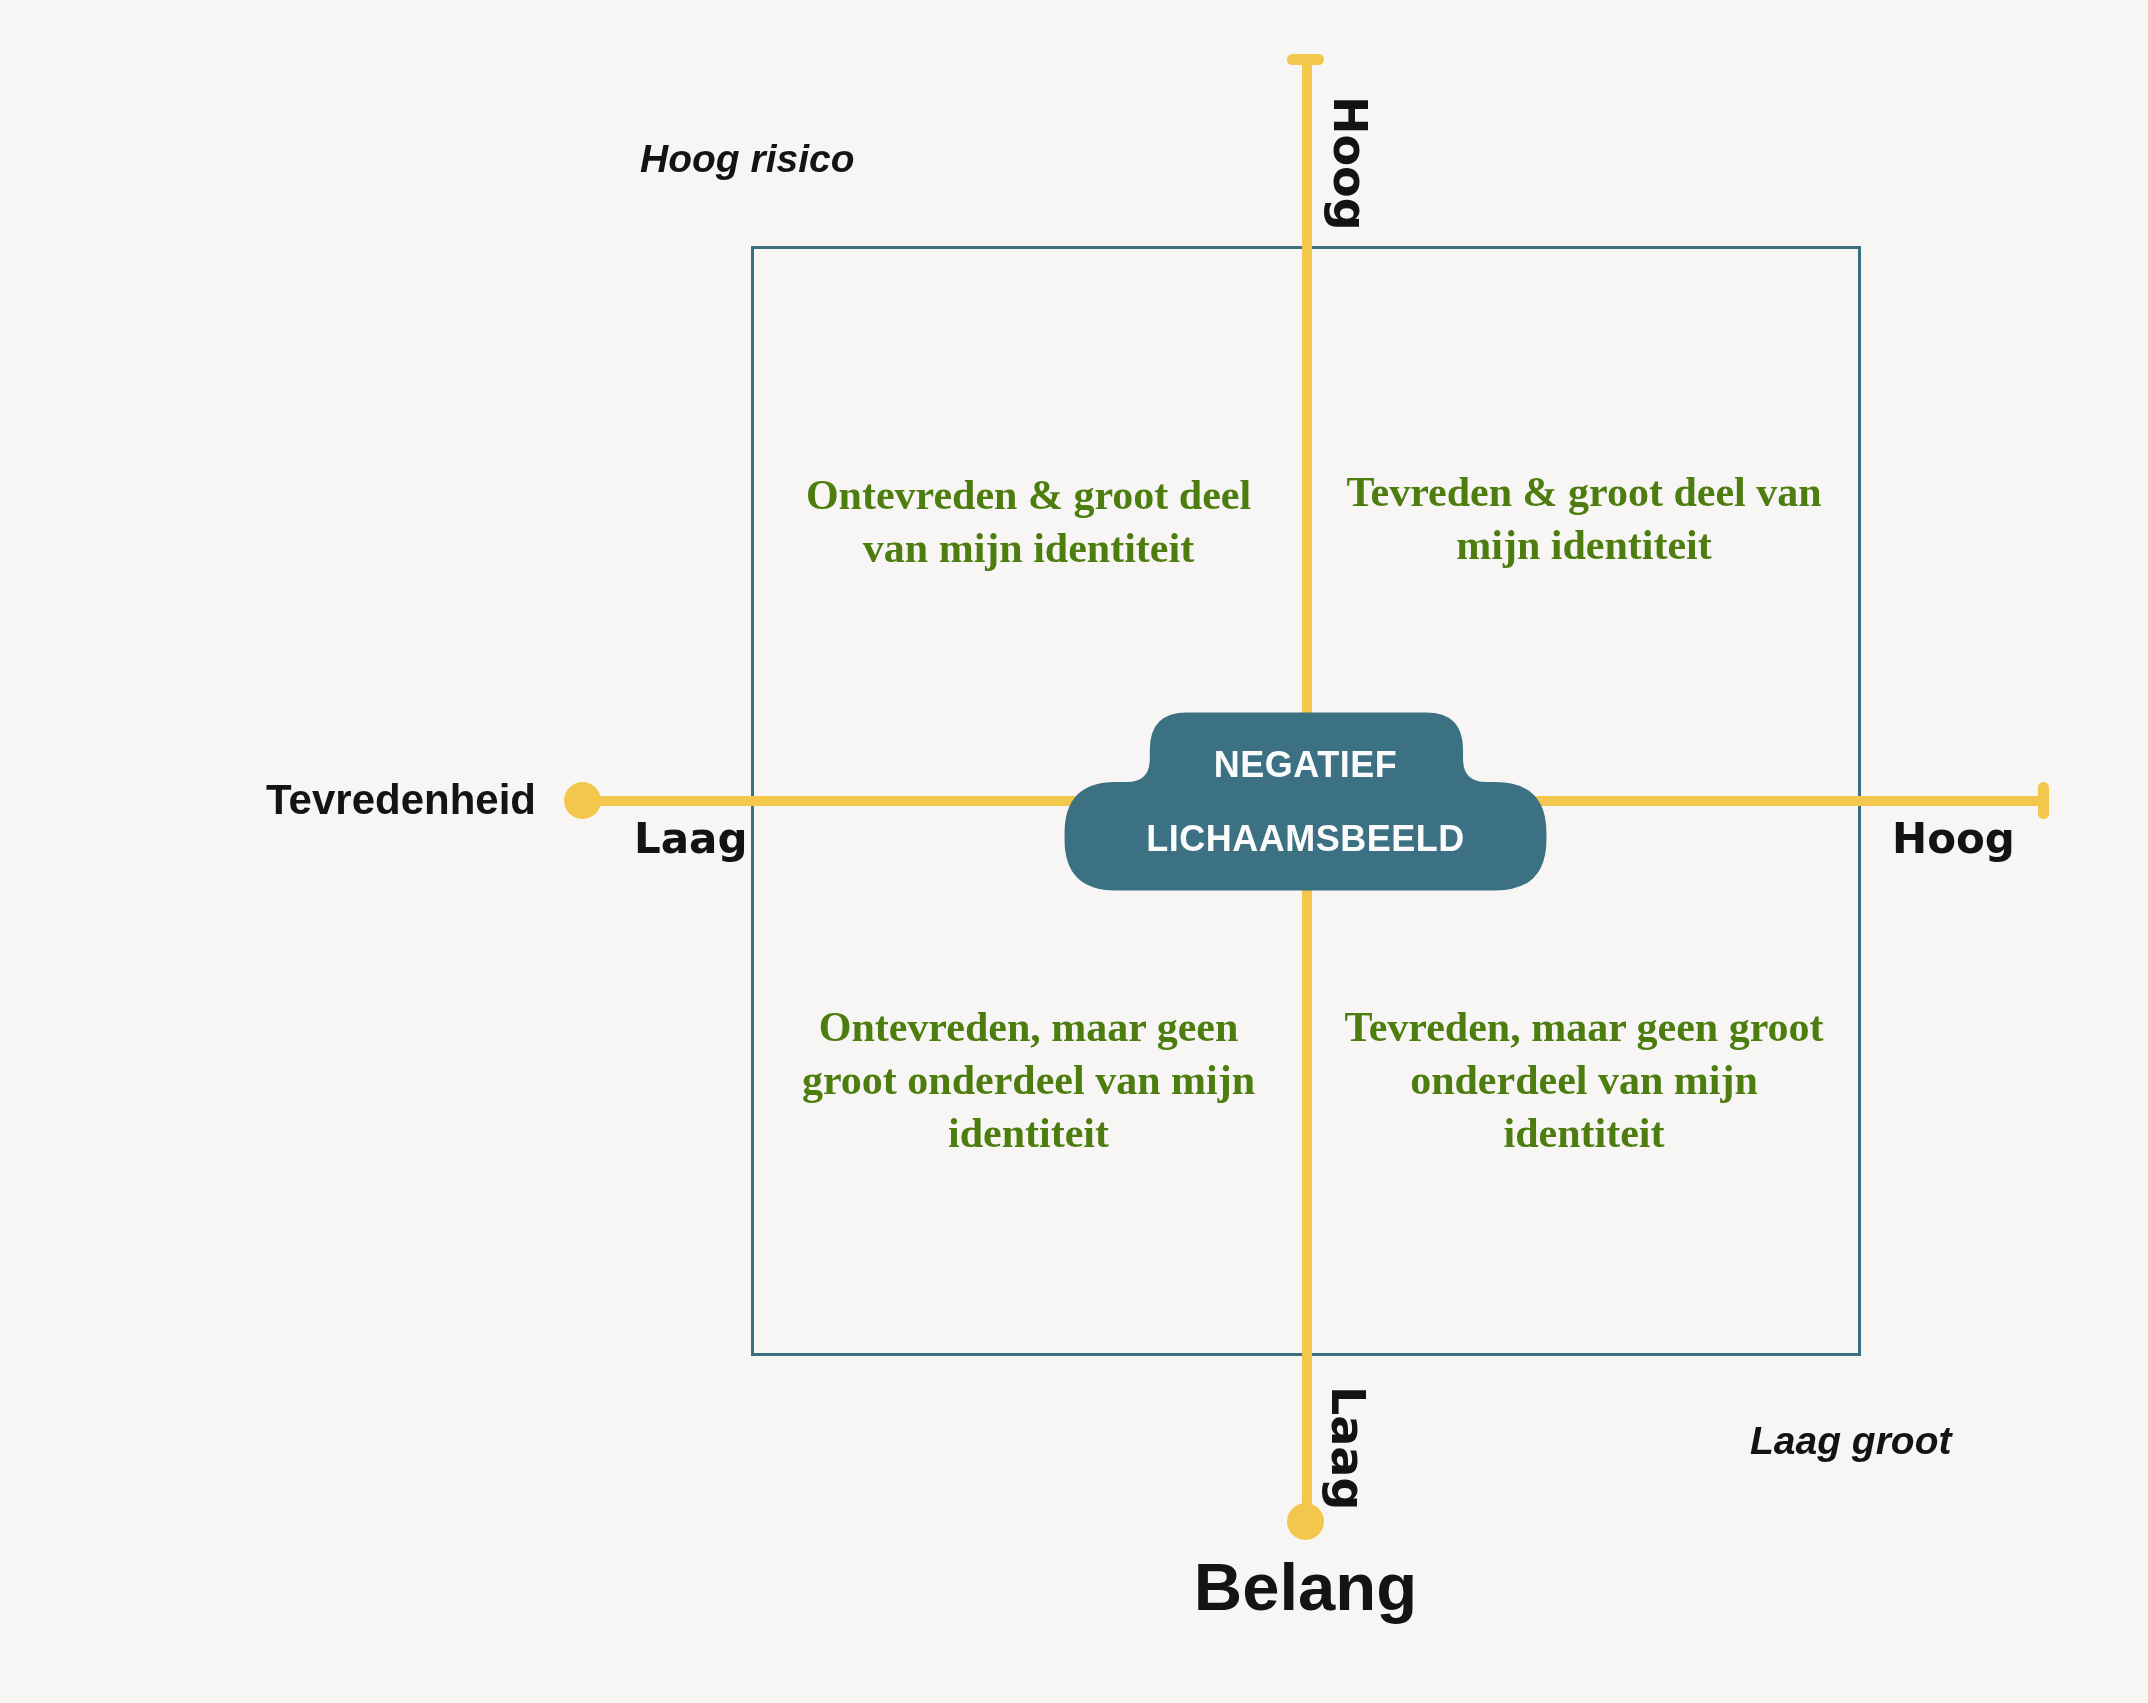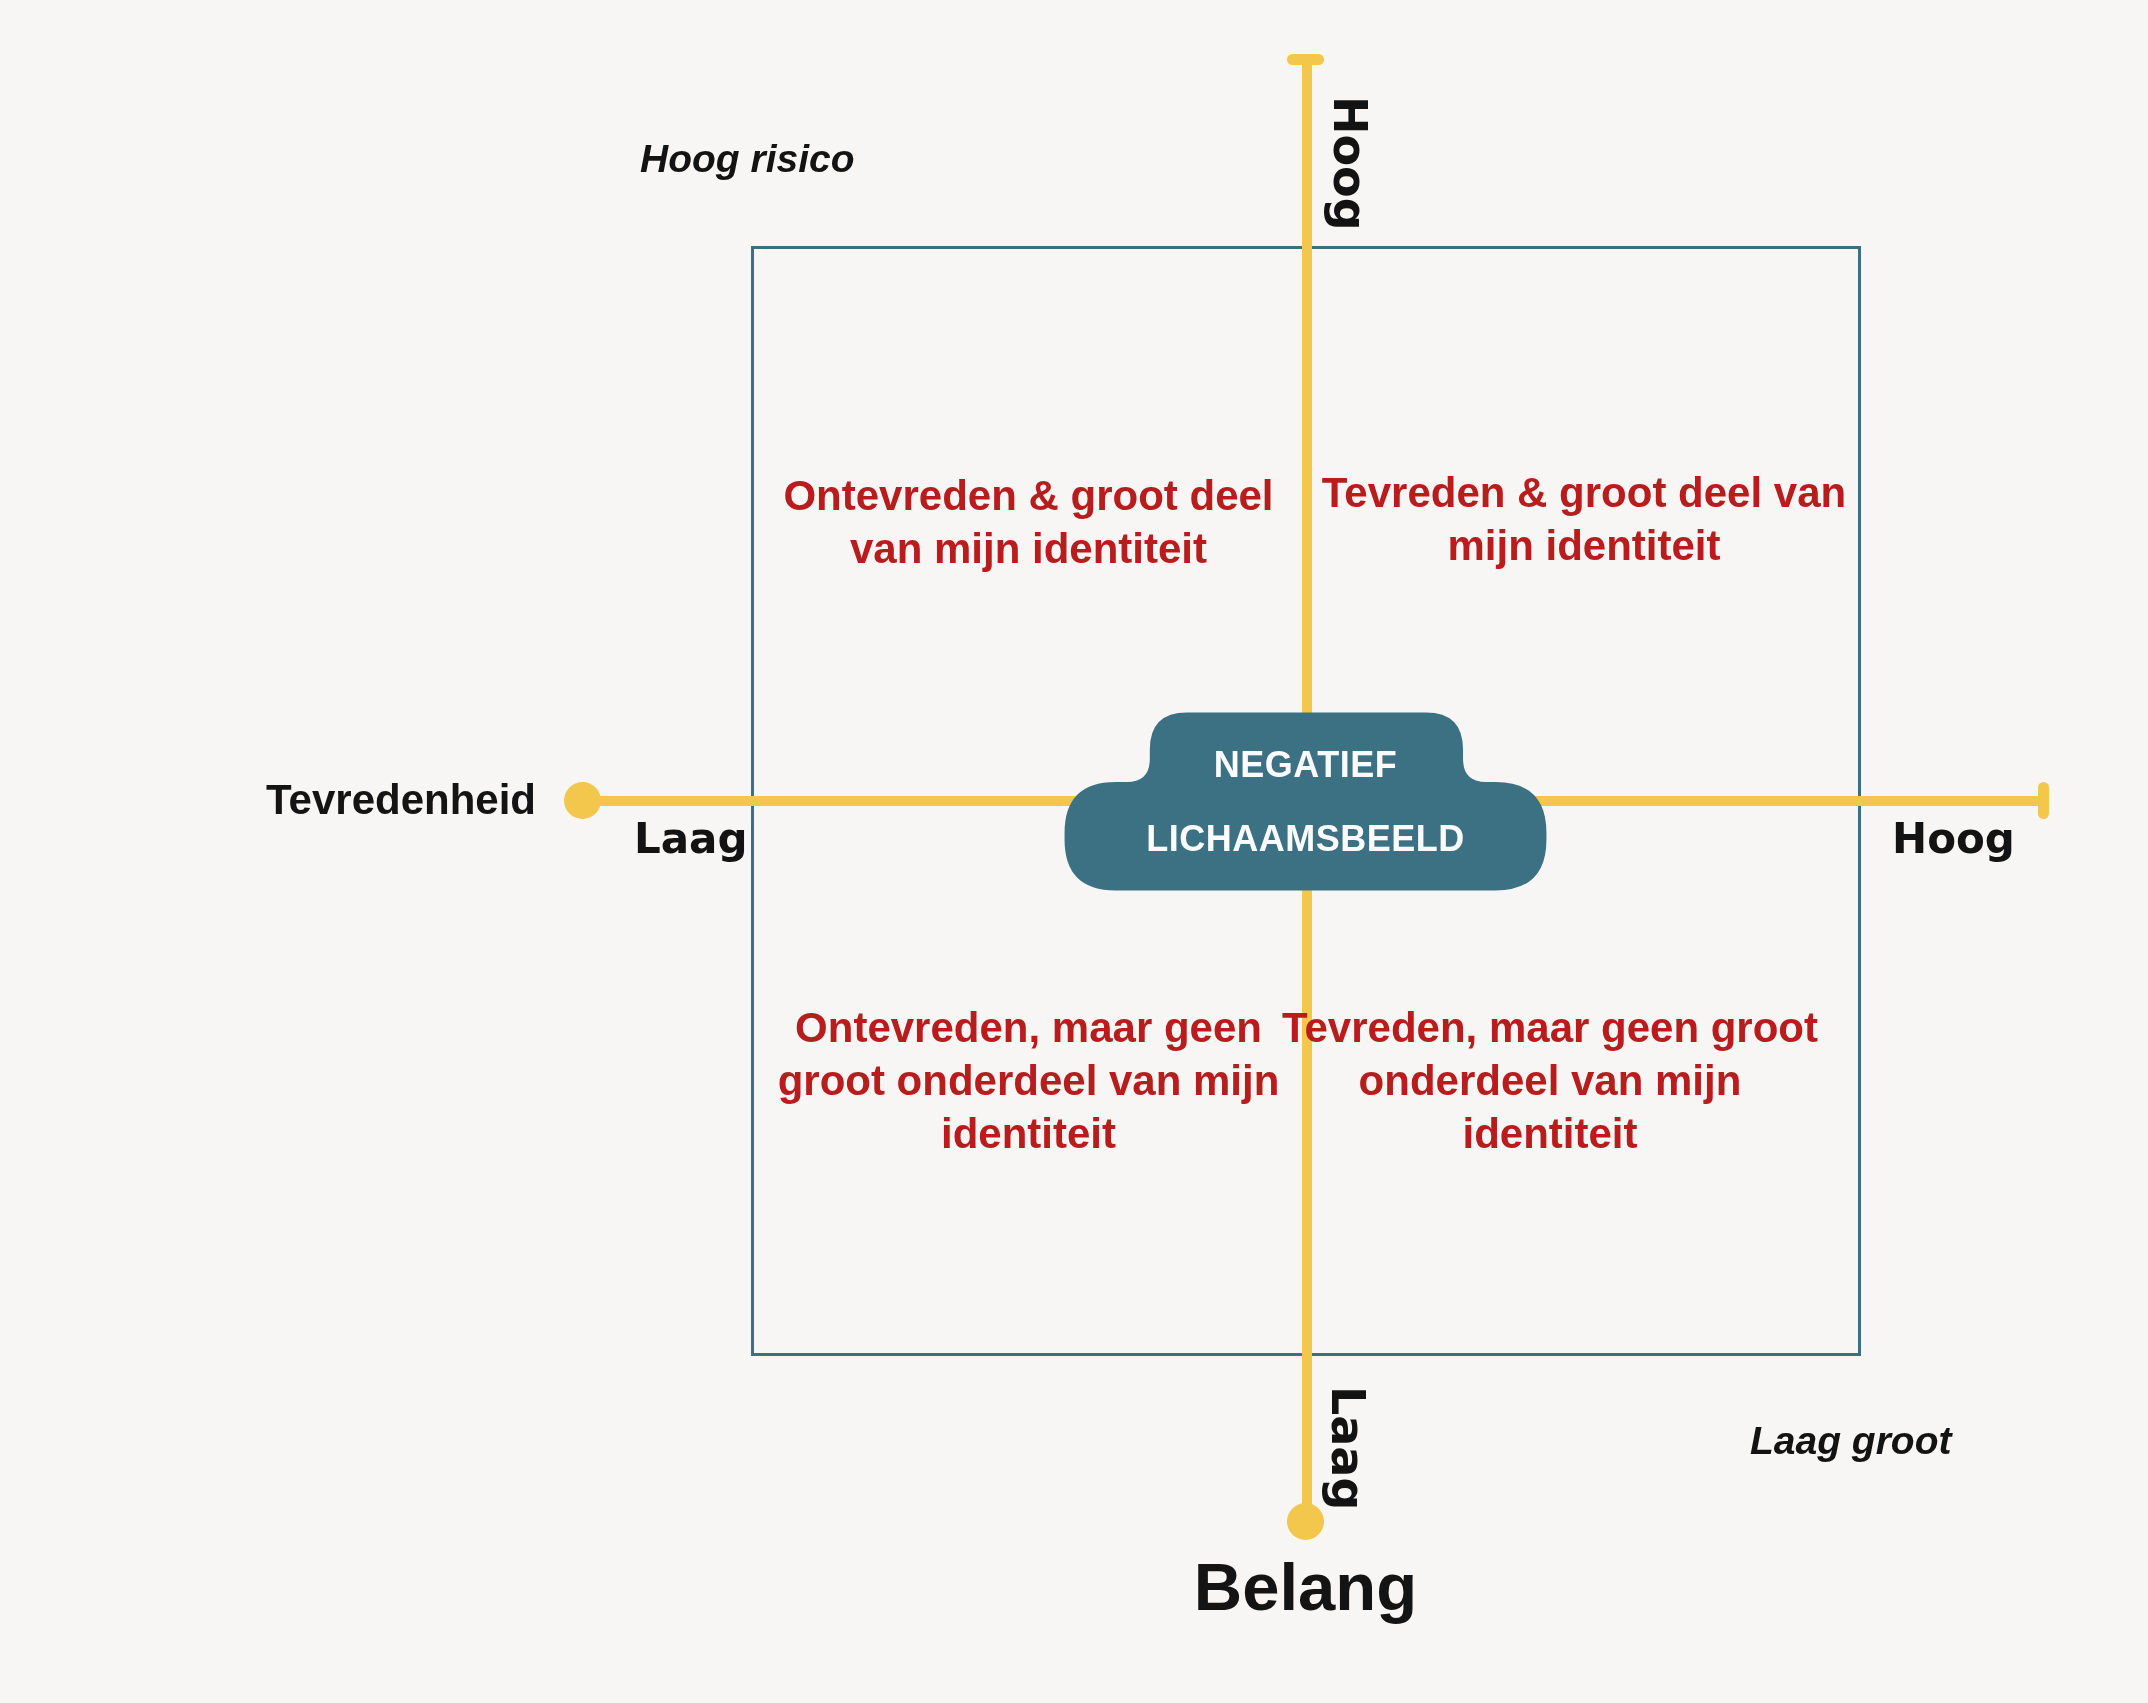--- a/index.html
+++ b/index.html
@@ -36,26 +36,27 @@
   .axis-v-cap  { left: 1287px; top: 54px; width: 37px; height: 11px; border-radius: 5.6px; }
   .axis-v-dot  { left: 1287px; top: 1503px; width: 37px; height: 37px; border-radius: 50%; }
 
   
   .quad {
     font-weight: bold;
     font-size: 42px;
     line-height: 53px;
     text-align: center;
     white-space: pre-line;
-    color: #b91c1c;
+    color: #4d7c0f;
+    font-family: Liberation Serif, serif;
   }
   .q-tl { left: 753px;  top: 469px;  width: 551px; }
   .q-tr { left: 1308px; top: 466px;  width: 552px; }
   .q-bl { left: 753px;  top: 1001px; width: 551px; }
-  .q-br { left: 1274px; top: 1001px; width: 552px; }
+  .q-br { left: 1308px; top: 1001px; width: 552px; }
 
   
   .axis-title {
     font-weight: bold;
     font-size: 42px;
     line-height: 78px;
     color: #141414;
   }
   .t-tevredenheid { left: 0; top: 761px; width: 536px; text-align: right; }
   .t-belang { left: 1046px; top: 1546px; width: 519px; text-align: center; font-size: 67px; line-height: 82px; }

